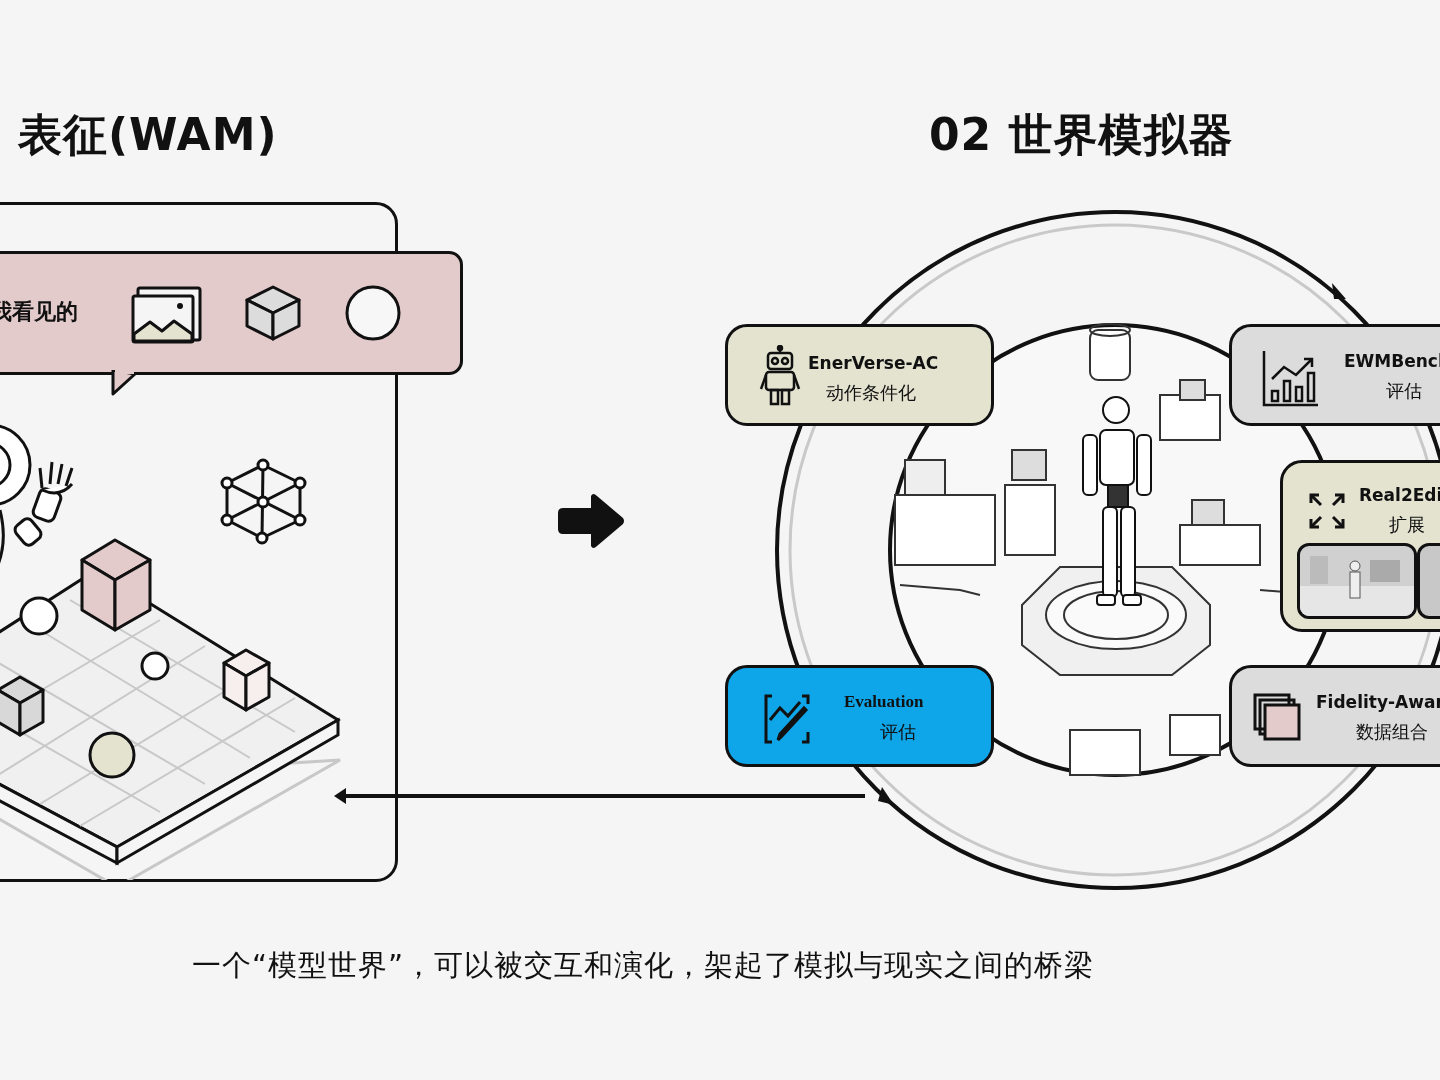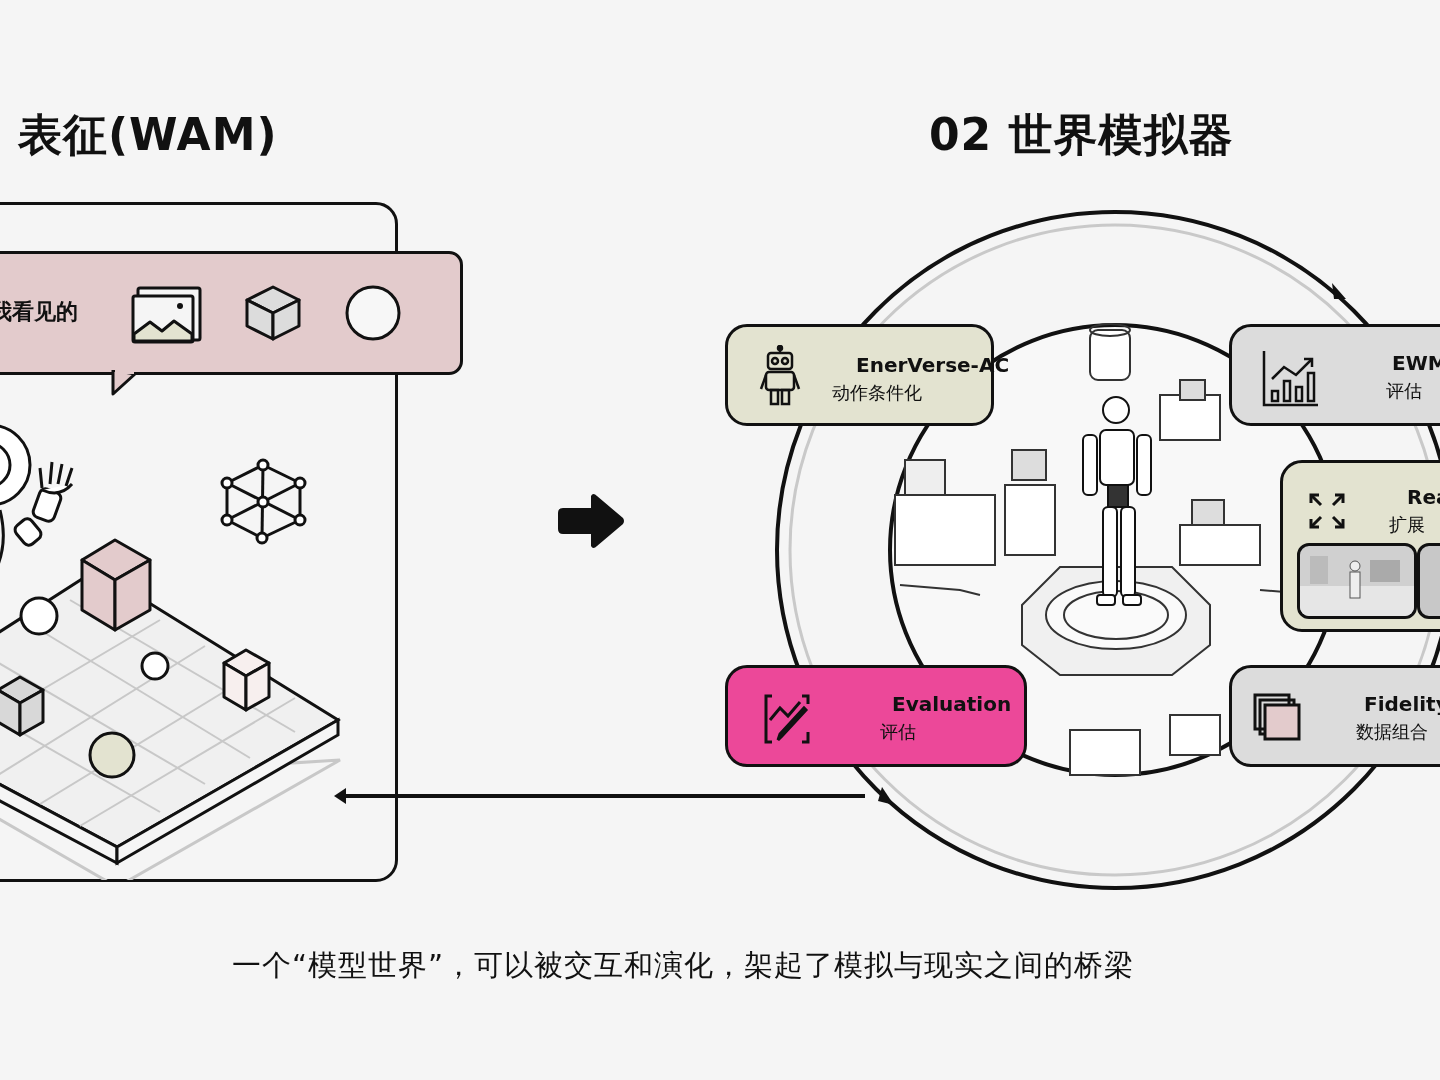--- a/index.html
+++ b/index.html
@@ -5,24 +5,24 @@
   html,body{margin:0;padding:0;}
   body{width:1440px;height:1080px;background:#f5f5f5;position:relative;overflow:hidden;font-family:"DejaVu Sans","Liberation Sans",sans-serif;color:#111;}
   .abs{position:absolute;}
   .title{font-weight:bold;font-size:44px;letter-spacing:1px;white-space:nowrap;}
   #title-left{left:-30px;top:106px;}
   #title-right{left:929px;top:106px;}
   #left-panel{left:-20px;top:202px;width:418px;height:680px;border:3px solid #111;border-radius:22px;background:#f5f5f5;box-sizing:border-box;}
   #bubble{left:-20px;top:251px;width:483px;height:124px;background:#e3cbcc;border:3px solid #111;border-radius:14px;box-sizing:border-box;}
   #bubble-text{left:-10px;top:297px;font-weight:bold;font-size:22px;white-space:nowrap;}
   .card{position:absolute;border:3px solid #111;border-radius:22px;box-sizing:border-box;}
-  .card .ct{position:absolute;font-weight:bold;font-size:20px;white-space:nowrap;margin-left:48px;}
+  .card .ct{position:absolute;font-weight:bold;font-size:17px;white-space:nowrap;}
   .card .cs{position:absolute;font-size:18px;white-space:nowrap;}
   #circle-caption{left:990px;top:242px;width:245px;text-align:center;font-weight:bold;font-size:21px;line-height:34px;}
-  #footer{left:192px;top:946px;font-size:29px;white-space:nowrap;letter-spacing:1px;margin-left:40px;}
+  #footer{left:192px;top:946px;font-size:29px;white-space:nowrap;letter-spacing:1px;}
 </style>
 </head>
 <body>
 
 <div id="title-left" class="abs title">1 表征(WAM)</div>
 <div id="left-panel" class="abs"></div>
 
 <svg class="abs" style="left:0;top:380px;" width="400" height="500">
 
   <polygon points="-60,405 117,507 340,380" fill="none" stroke="#c8c8c8" stroke-width="3"></polygon>
@@ -190,21 +190,21 @@
       <circle cx="17" cy="16" r="3"></circle>
         <circle cx="27" cy="16" r="3"></circle>
       <rect x="8" y="27" width="28" height="18" rx="3"></rect>
       <line x1="8" y1="30" x2="3" y2="44"></line>
         <line x1="36" y1="30" x2="41" y2="44"></line>
       <rect x="13" y="45" width="7" height="14"></rect>
         <rect x="24" y="45" width="7" height="14"></rect>
     </g>
   </svg>
   <div class="ct" style="left:80px;top:26px;">EnerVerse-AC</div>
-  <div class="cs" style="left:104px;top:54px;">动作条件化</div>
+  <div class="cs" style="left:98px;top:54px;">动作条件化</div>
 </div>
 
 <div class="card" style="left:1229px;top:324px;width:260px;height:102px;background:#dcdcdc;">
   <svg style="position:absolute;left:28px;top:22px;" width="62" height="60">
     <g stroke="#111" stroke-width="2.5" fill="none">
       <polyline points="4,2 4,56 58,56"></polyline>
       <rect x="12" y="42" width="6" height="10"></rect>
         <rect x="24" y="32" width="6" height="20"></rect>
       <rect x="36" y="38" width="6" height="14"></rect>
         <rect x="48" y="24" width="6" height="28"></rect>
@@ -236,21 +236,21 @@
         <rect x="0" y="40" width="114" height="30" fill="#e6e6e6"></rect>
         <rect x="10" y="10" width="18" height="28" fill="#bbb"></rect>
         <rect x="70" y="14" width="30" height="22" fill="#aaa"></rect>
         <circle cx="55" cy="20" r="5" fill="#eee" stroke="#555"></circle>
         <rect x="50" y="26" width="10" height="26" fill="#eee" stroke="#555"></rect>
       </svg>
   </div>
   <div style="position:absolute;left:134px;top:80px;width:114px;height:70px;border:3px solid #111;border-radius:12px;background:#c8c8c8;"></div>
 </div>
 
-<div class="card" style="left:725px;top:665px;width:302px;height:102px;background:#ec4899;">
+<div class="card" style="left:725px;top:665px;width:269px;height:102px;background:#0ea5e9;font-family:Liberation Serif, serif;">
   <svg style="position:absolute;left:34px;top:24px;" width="56" height="54">
     <g stroke="#111" stroke-width="3" fill="none">
       <polyline points="10,4 4,4 4,50 10,50"></polyline>
         <polyline points="40,4 46,4 46,12"></polyline>
       <polyline points="40,50 46,50 46,40"></polyline>
       <polyline points="8,28 18,16 26,24 38,10"></polyline>
       <path d="M 44 18 L 20 44 L 16 48 L 18 42 L 42 16 Z"></path>
     </g>
   </svg>
   <div class="ct" style="left:116px;top:24px;">Evaluation</div>

